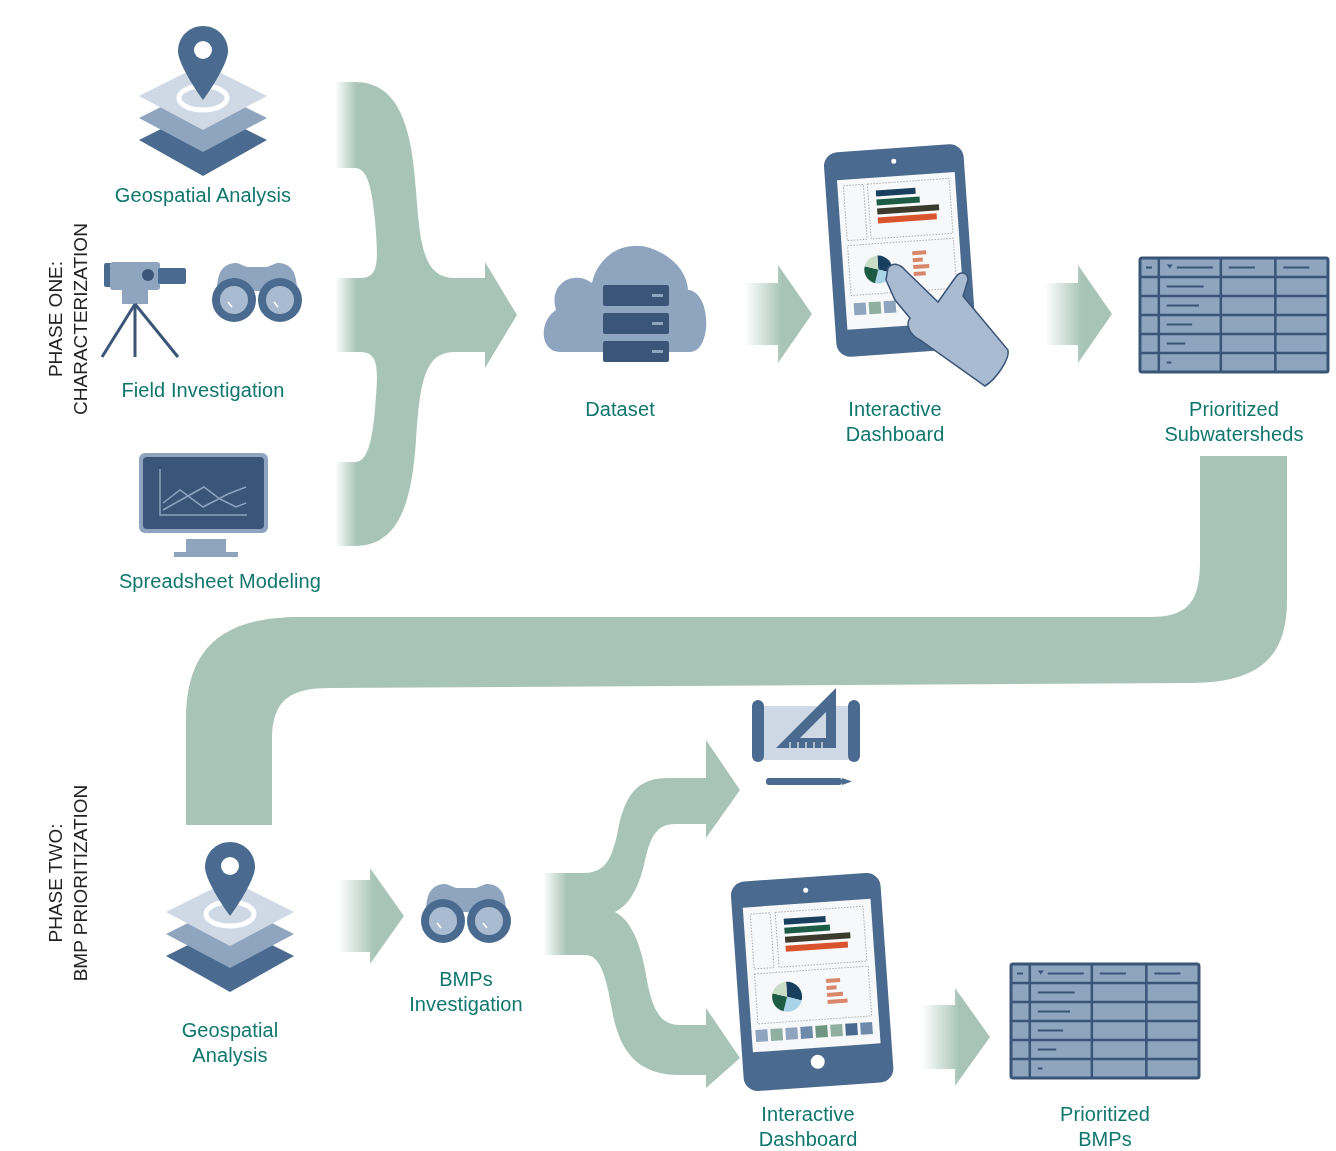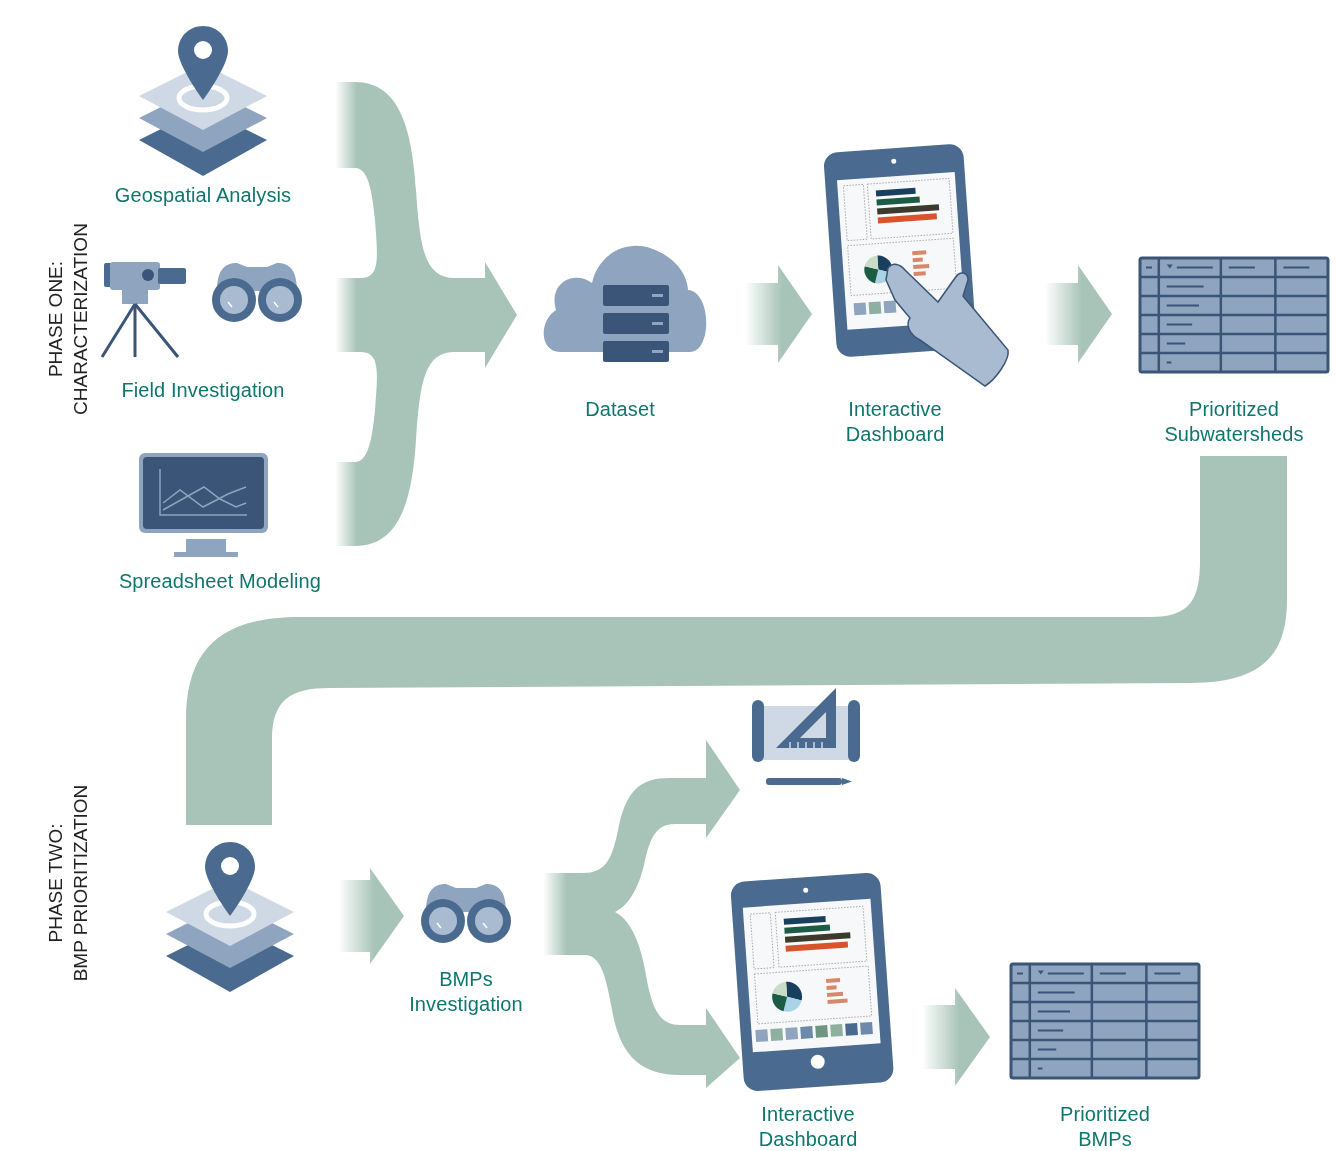--- a/index.html
+++ b/index.html
@@ -251,19 +251,21 @@
 <div class="label" style="left:93px; top:183px; width:220px;">Geospatial Analysis</div>
 <div class="label" style="left:93px; top:378px; width:220px;">Field Investigation</div>
 <div class="label" style="left:100px; top:569px; width:240px;">Spreadsheet Modeling</div>
 
 <div class="label" style="left:560px; top:397px; width:120px;">Dataset</div>
 <div class="label" style="left:815px; top:397px; width:160px;">Interactive
 Dashboard</div>
 <div class="label" style="left:1140px; top:397px; width:188px;">Prioritized
 Subwatersheds</div>
 
+<div class="label" style="left:150px; top:1018px; width:160px;">Geospatial
+Analysis</div>
 <div class="label" style="left:386px; top:967px; width:160px;">BMPs
 Investigation</div>
 <div class="label" style="left:728px; top:1102px; width:160px;">Interactive
 Dashboard</div>
 <div class="label" style="left:1025px; top:1102px; width:160px;">Prioritized
 BMPs</div>
 </div>
 
 </body></html>

